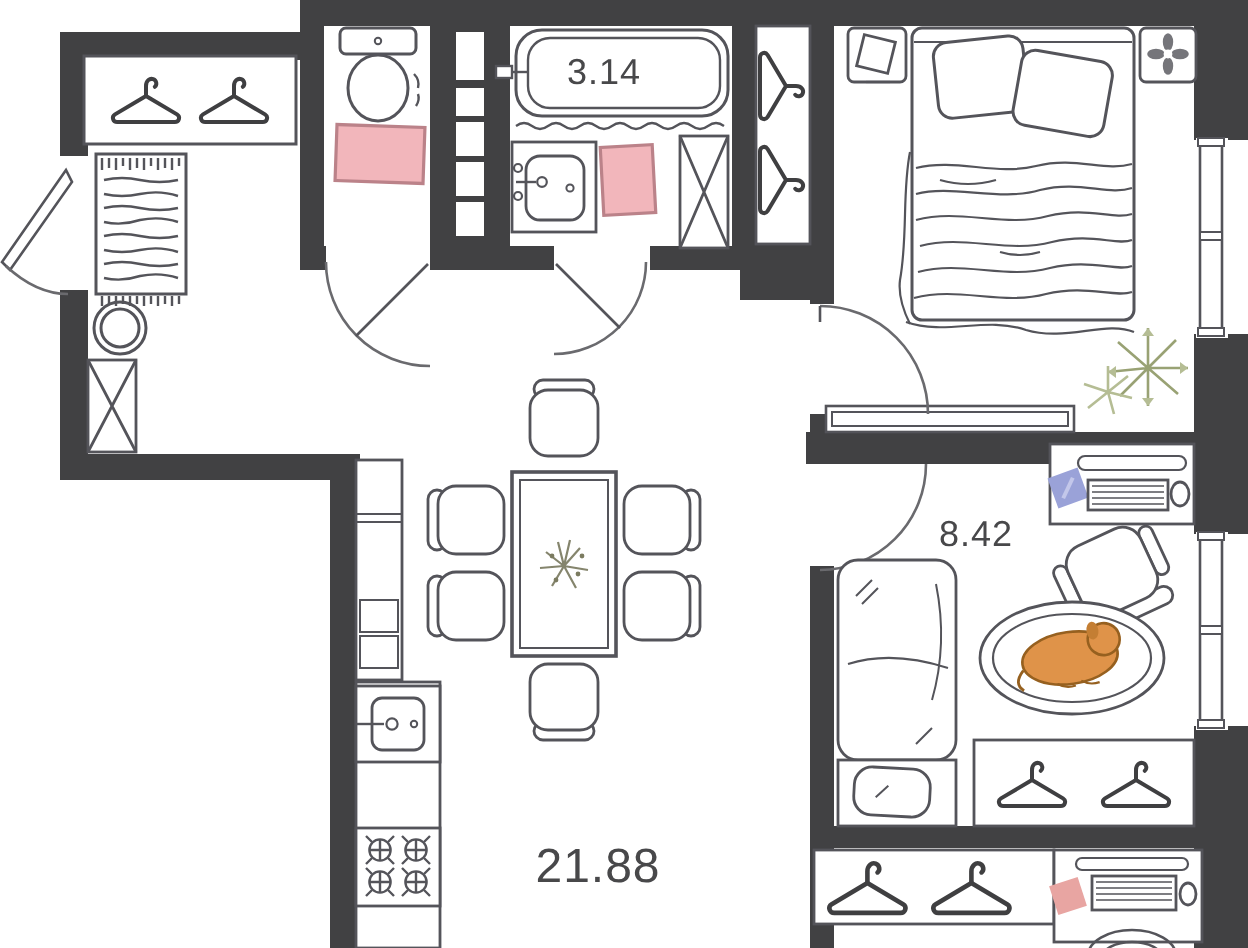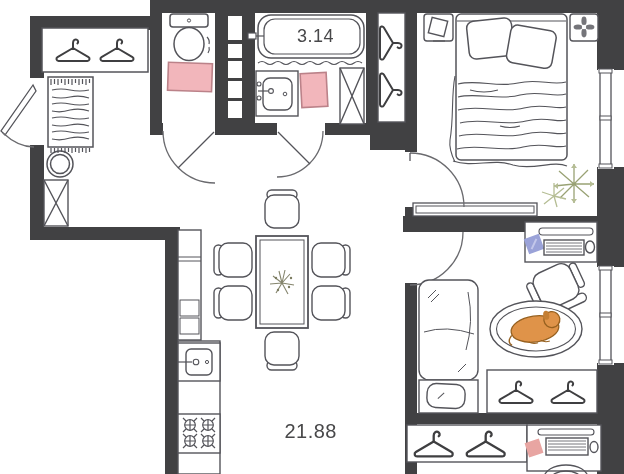--- a/index.html
+++ b/index.html
@@ -1,21 +1,21 @@
 <!DOCTYPE html>
 <html><head>
 <meta charset="utf-8">
 <style>
   html,body{margin:0;padding:0;background:#fff;}
   #stage{position:relative;width:624px;height:474px;background:#fff;overflow:hidden;
          font-family:"Liberation Sans", sans-serif;}
   #plan-svg{position:absolute;left:0;top:0;}
   .area-label{position:absolute;color:#48484a;font-size:18px;letter-spacing:.5px;
-              text-align:right;white-space:nowrap;}
-  .area-label.big{font-size:20px;}
+              text-align:center;white-space:nowrap;}
+  .area-label.big{font-size:24px;}
 </style>
 </head>
 <body>
 
 <div id="stage">
 
 <svg id="plan-svg" width="624" height="474" viewBox="0 0 624 474">
   <defs>
     <g id="hanger" fill="none" stroke="#3f3f41" stroke-width="2" stroke-linecap="round" stroke-linejoin="round">
       <path d="M18,10 C18,7.5 18,6 18,5 C18,2.2 20,1 21.6,1.6 C23.4,2.3 23.6,4.4 22.4,5.4"></path>
@@ -315,15 +315,16 @@
     <use href="#dchair" transform="translate(282,209) translate(-17,-19)"></use>
     <use href="#dchair" transform="translate(282,351) rotate(180) translate(-17,-19)"></use>
     <use href="#dchair" transform="translate(233,260) rotate(-90) translate(-17,-19)"></use>
     <use href="#dchair" transform="translate(233,303) rotate(-90) translate(-17,-19)"></use>
     <use href="#dchair" transform="translate(331,260) rotate(90) translate(-17,-19)"></use>
     <use href="#dchair" transform="translate(331,303) rotate(90) translate(-17,-19)"></use>
   </g>
 </svg>
 
 <div class="area-label" style="left:270px;top:26px;width:64px">3.14</div>
+<div class="area-label" style="left:456px;top:257px;width:64px">8.42</div>
 <div class="area-label big" style="left:261px;top:420px;width:76px">21.88</div>
 
 </div>
 
 </body></html>

